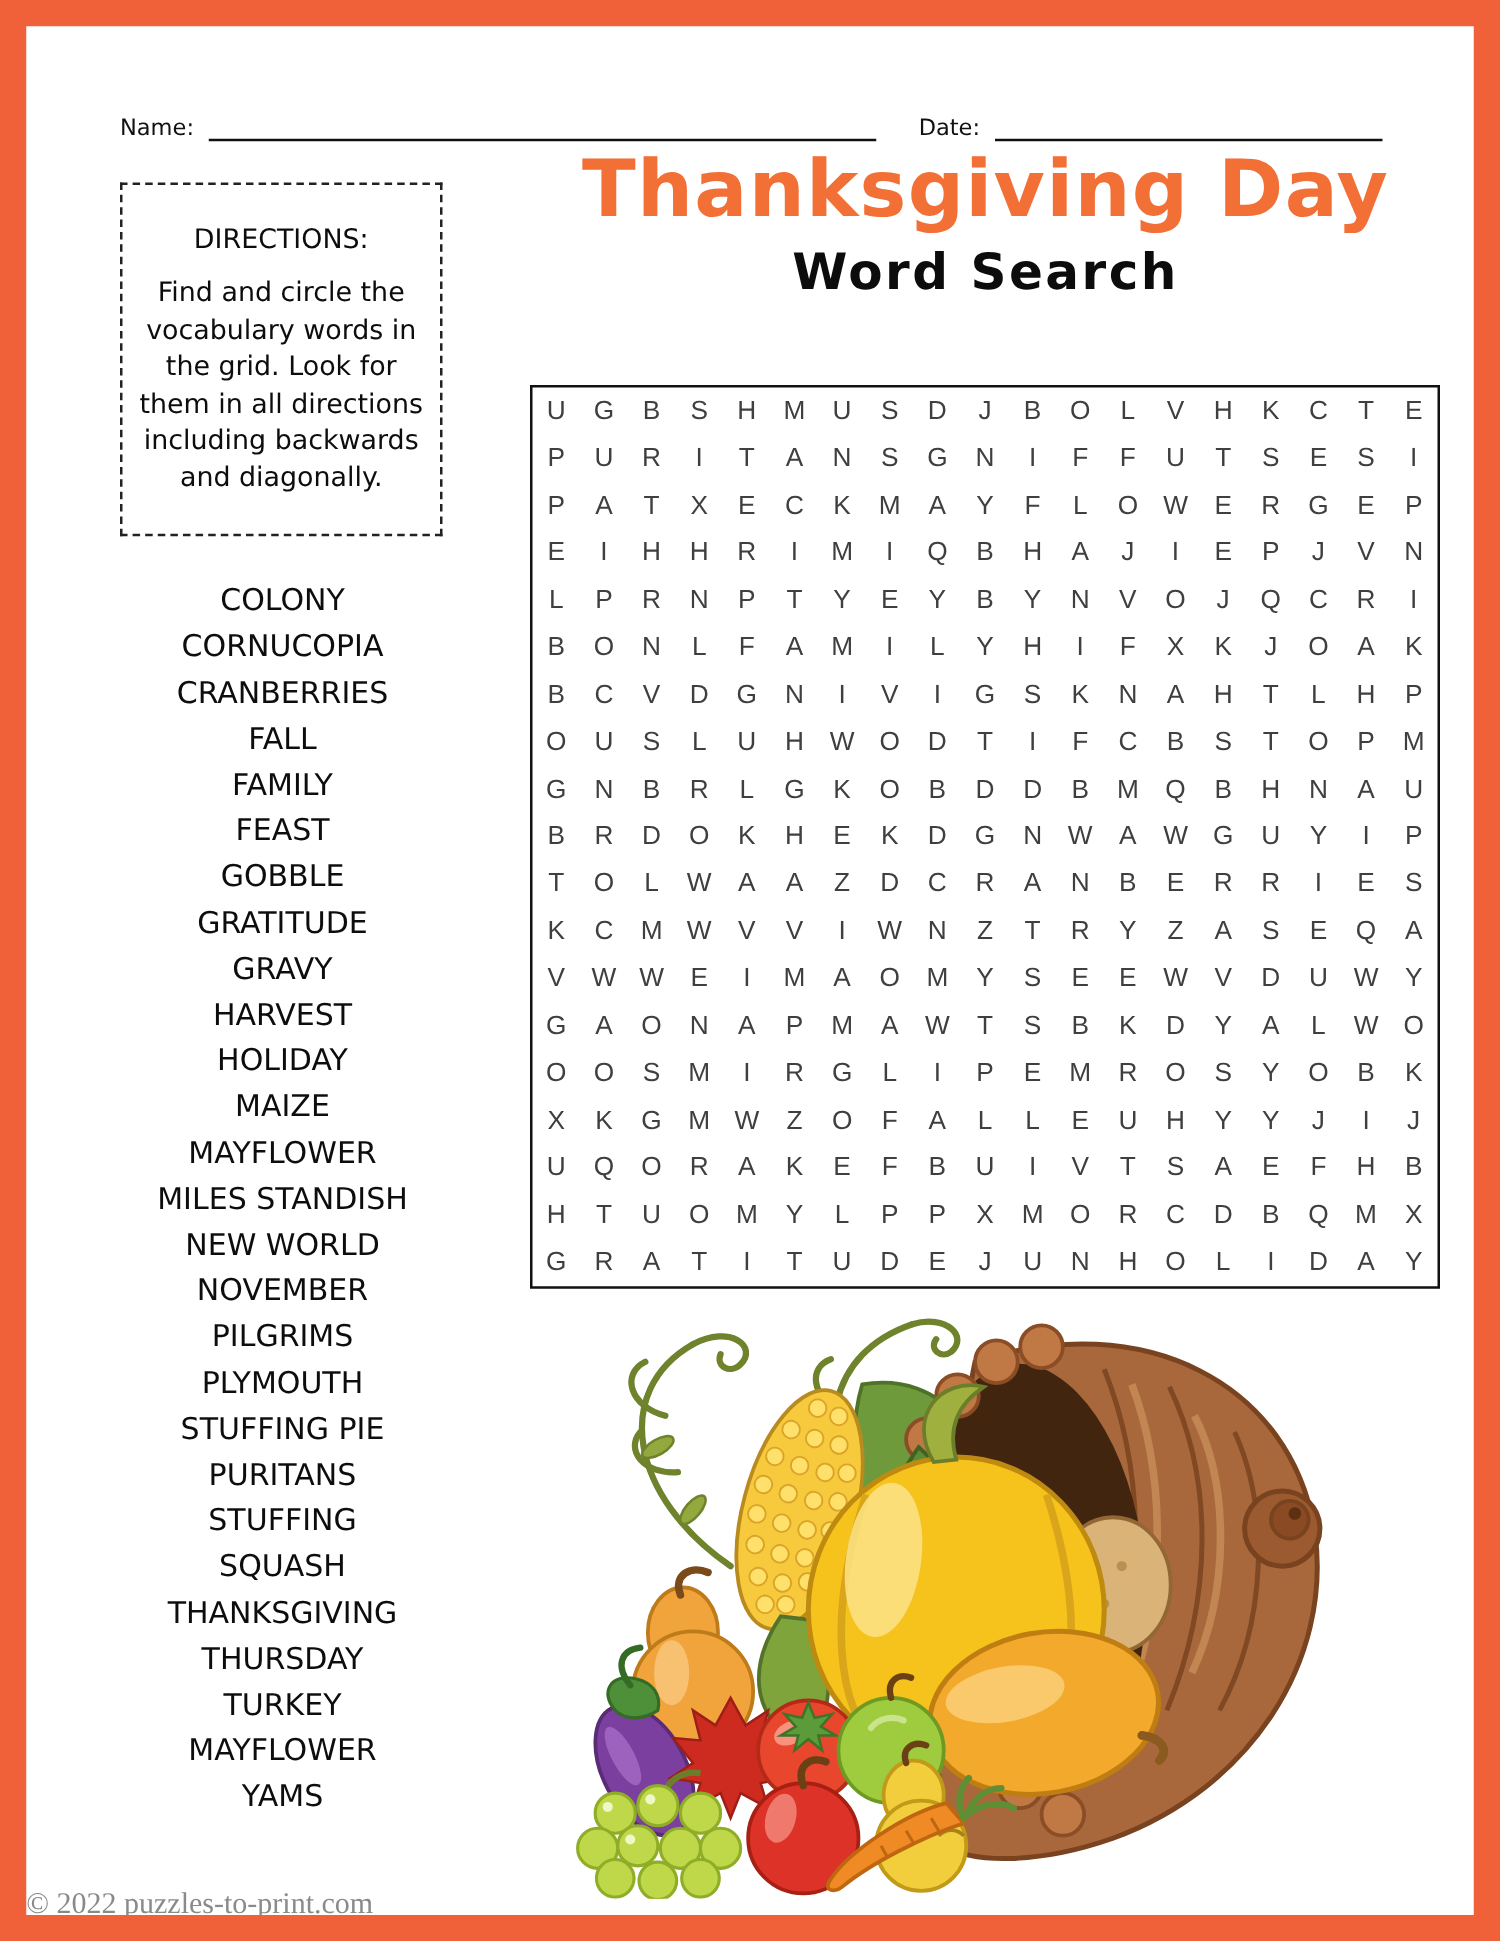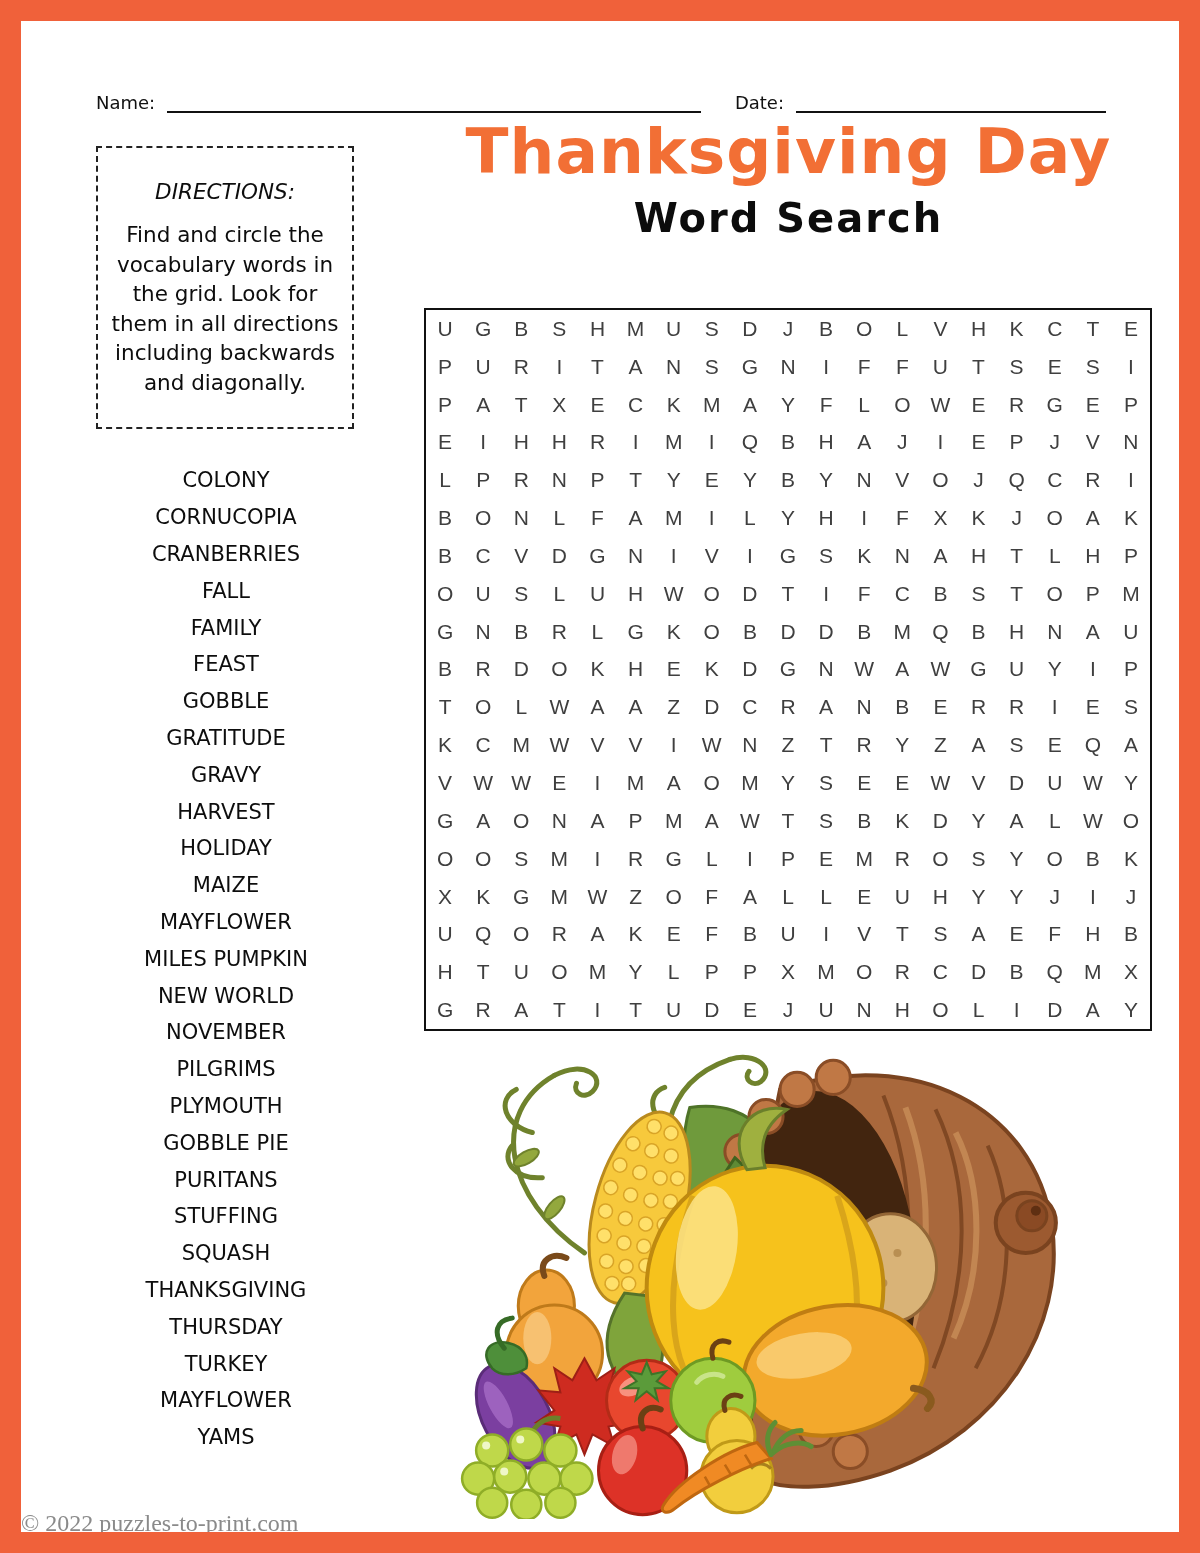--- a/index.html
+++ b/index.html
@@ -12,34 +12,34 @@
   .topline{position:absolute;left:75px;right:73px;top:56px;display:flex;align-items:flex-end;font-size:18px;color:#111;}
   .fill-line{flex:1;border-bottom:2.5px solid #111;height:34px;margin-left:12px;}
   .date-label{margin-left:34px;}
   .date-line{width:310px;border-bottom:2.5px solid #111;height:34px;margin-left:12px;}
   
   .directions{
     position:absolute;left:75px;top:125px;width:258px;height:283px;box-sizing:border-box;
     border:2.5px dashed #222;padding:10px 8px;display:flex;flex-direction:column;justify-content:center;
     text-align:center;font-size:21.5px;line-height:1.38;color:#0d0d0d;
   }
-  .directions .head{margin-bottom:13px;font-style:italic;}
+  .directions .head{margin-bottom:13px;}
   
   .titlewrap{position:absolute;left:340px;top:98px;width:855px;text-align:center;}
   .title{font-size:63px;font-weight:bold;letter-spacing:1px;line-height:1.05;color:#F26F35;}
   .subtitle{font-size:40px;font-weight:600;letter-spacing:2px;margin-top:10px;color:#0c0c0c;}
   
   .grid{
     position:absolute;left:403px;top:287px;width:728px;height:723px;box-sizing:border-box;
     border:2px solid #111;display:grid;grid-template-columns:repeat(19,1fr);grid-template-rows:repeat(19,1fr);
     font-family:"Liberation Sans",sans-serif;font-size:21px;color:#3f3f3f;
   }
   .cell{display:flex;align-items:center;justify-content:center;}
   
-  .words{position:absolute;left:68px;top:441px;width:274px;text-align:center;font-size:21px;color:#0d0d0d;}
+  .words{position:absolute;left:68px;top:441px;width:274px;text-align:center;font-size:24px;color:#0d0d0d;}
   .word{height:36.8px;display:flex;align-items:center;justify-content:center;white-space:nowrap;}
   
   .art{position:absolute;left:413px;top:1016px;width:652px;height:482px;}
   
   .footer{position:absolute;left:0;top:1489px;width:100%;text-align:left;
     font-family:Liberation Serif, serif;font-size:24px;color:#8a8a8a;}
 </style>
 </head>
 <body>
 
@@ -433,26 +433,26 @@
       <div class="word">FALL</div>
       <div class="word">FAMILY</div>
       <div class="word">FEAST</div>
       <div class="word">GOBBLE</div>
       <div class="word">GRATITUDE</div>
       <div class="word">GRAVY</div>
       <div class="word">HARVEST</div>
       <div class="word">HOLIDAY</div>
       <div class="word">MAIZE</div>
       <div class="word">MAYFLOWER</div>
-      <div class="word">MILES PUMPKIN</div>
+      <div class="word">MILES STANDISH</div>
       <div class="word">NEW WORLD</div>
       <div class="word">NOVEMBER</div>
       <div class="word">PILGRIMS</div>
       <div class="word">PLYMOUTH</div>
-      <div class="word">GOBBLE PIE</div>
+      <div class="word">STUFFING PIE</div>
       <div class="word">PURITANS</div>
       <div class="word">STUFFING</div>
       <div class="word">SQUASH</div>
       <div class="word">THANKSGIVING</div>
       <div class="word">THURSDAY</div>
       <div class="word">TURKEY</div>
       <div class="word">MAYFLOWER</div>
       <div class="word">YAMS</div>
     </div>
 

